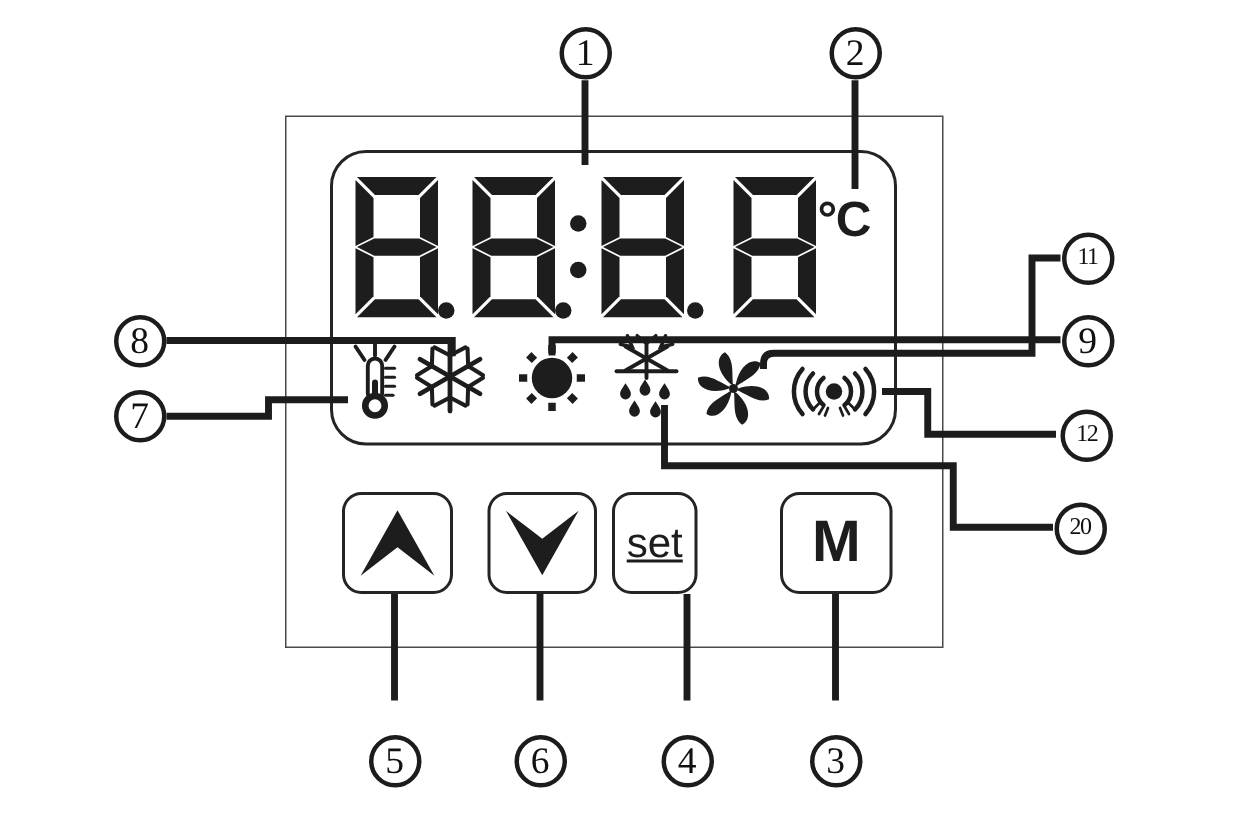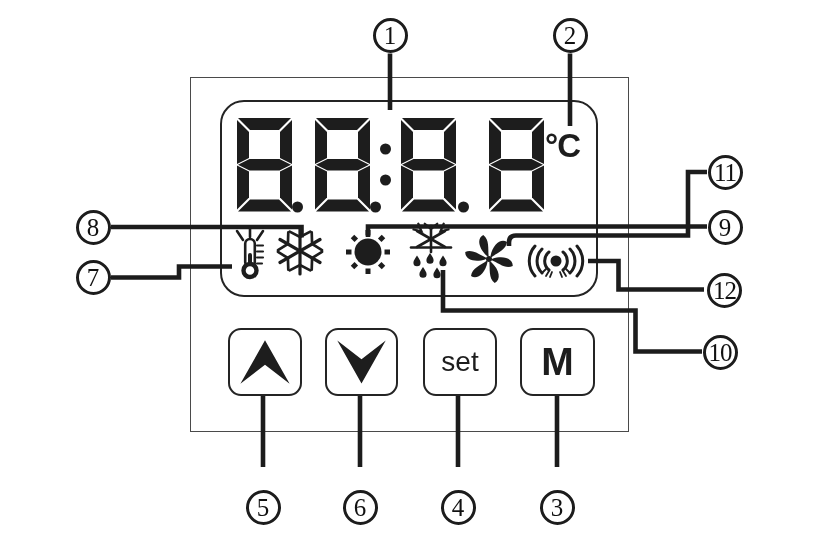--- a/index.html
+++ b/index.html
@@ -25,21 +25,21 @@
     background:#fff;display:flex;align-items:center;justify-content:center;cursor:pointer;
   }
   .btn svg{display:block;}
   .btn-set{font-size:28px;font-weight:400;color:#1d1d1d;}
   .btn-mode{font-size:39px;font-weight:600;color:#1d1d1d;}
   .callout{
     position:absolute;width:35px;height:35px;border:3px solid #1c1c1c;border-radius:50%;
     box-sizing:border-box;background:#fff;display:flex;align-items:center;justify-content:center;
     font-family:"Liberation Serif",serif;font-size:25px;line-height:1;color:#111;
   }
-  .callout.two{font-size:25px;letter-spacing:-1px;}
+  .callout.two{font-size:16px;letter-spacing:-1px;}
   #vector-layer{position:absolute;left:0;top:0;pointer-events:none;}
 </style>
 </head>
 <body>
 
 <div class="stage">
 
   <div class="abs device-frame"></div>
   <div class="abs display-panel"></div>
 
@@ -48,37 +48,37 @@
   <div class="btn" style="left:228px;top:328px;width:74px;height:68px;">
     <svg width="74" height="68" viewBox="0 0 74 68">
       <polygon points="37,11 63,57 37,37 11,57" fill="#1d1d1d"></polygon>
     </svg>
   </div>
   <div class="btn" style="left:325px;top:328px;width:73px;height:68px;">
     <svg width="73" height="68" viewBox="0 0 74 68">
       <polygon points="37,57 63,11 37,31 11,11" fill="#1d1d1d"></polygon>
     </svg>
   </div>
-  <div class="btn btn-set" style="left:423px;top:328px;width:74px;height:68px;">
+  <div class="btn btn-set" style="left:408px;top:328px;width:57px;height:68px;text-decoration:underline;">
     <span>set</span>
   </div>
   <div class="btn btn-mode" style="left:520px;top:328px;width:75px;height:68px;">
     <span>M</span>
   </div>
 
   <div class="callout" style="left:372.5px;top:17.5px;">1</div>
   <div class="callout" style="left:552.5px;top:17.5px;">2</div>
   <div class="callout" style="left:539.5px;top:489.5px;">3</div>
   <div class="callout" style="left:440.5px;top:489.5px;">4</div>
   <div class="callout" style="left:245.5px;top:489.5px;">5</div>
   <div class="callout" style="left:342.5px;top:489.5px;">6</div>
   <div class="callout" style="left:75.5px;top:259.5px;">7</div>
   <div class="callout" style="left:75.5px;top:209.5px;">8</div>
   <div class="callout" style="left:707.5px;top:209.5px;">9</div>
-  <div class="callout two" style="left:702.5px;top:334.5px;">10</div>
+  <div class="callout two" style="left:702.5px;top:334.5px;">20</div>
   <div class="callout two" style="left:707.5px;top:154.5px;">11</div>
   <div class="callout two" style="left:707px;top:272.5px;">12</div>
 
   <svg id="vector-layer" width="836" height="551" viewBox="0 0 836 551">
 
     <g stroke="#1c1c1c" stroke-width="4.6" fill="none">
       <path d="M390,53.5 V110"></path>
       <path d="M570,53.5 V126"></path>
       <path d="M557,396 V467"></path>
       <path d="M458,396 V467"></path>

